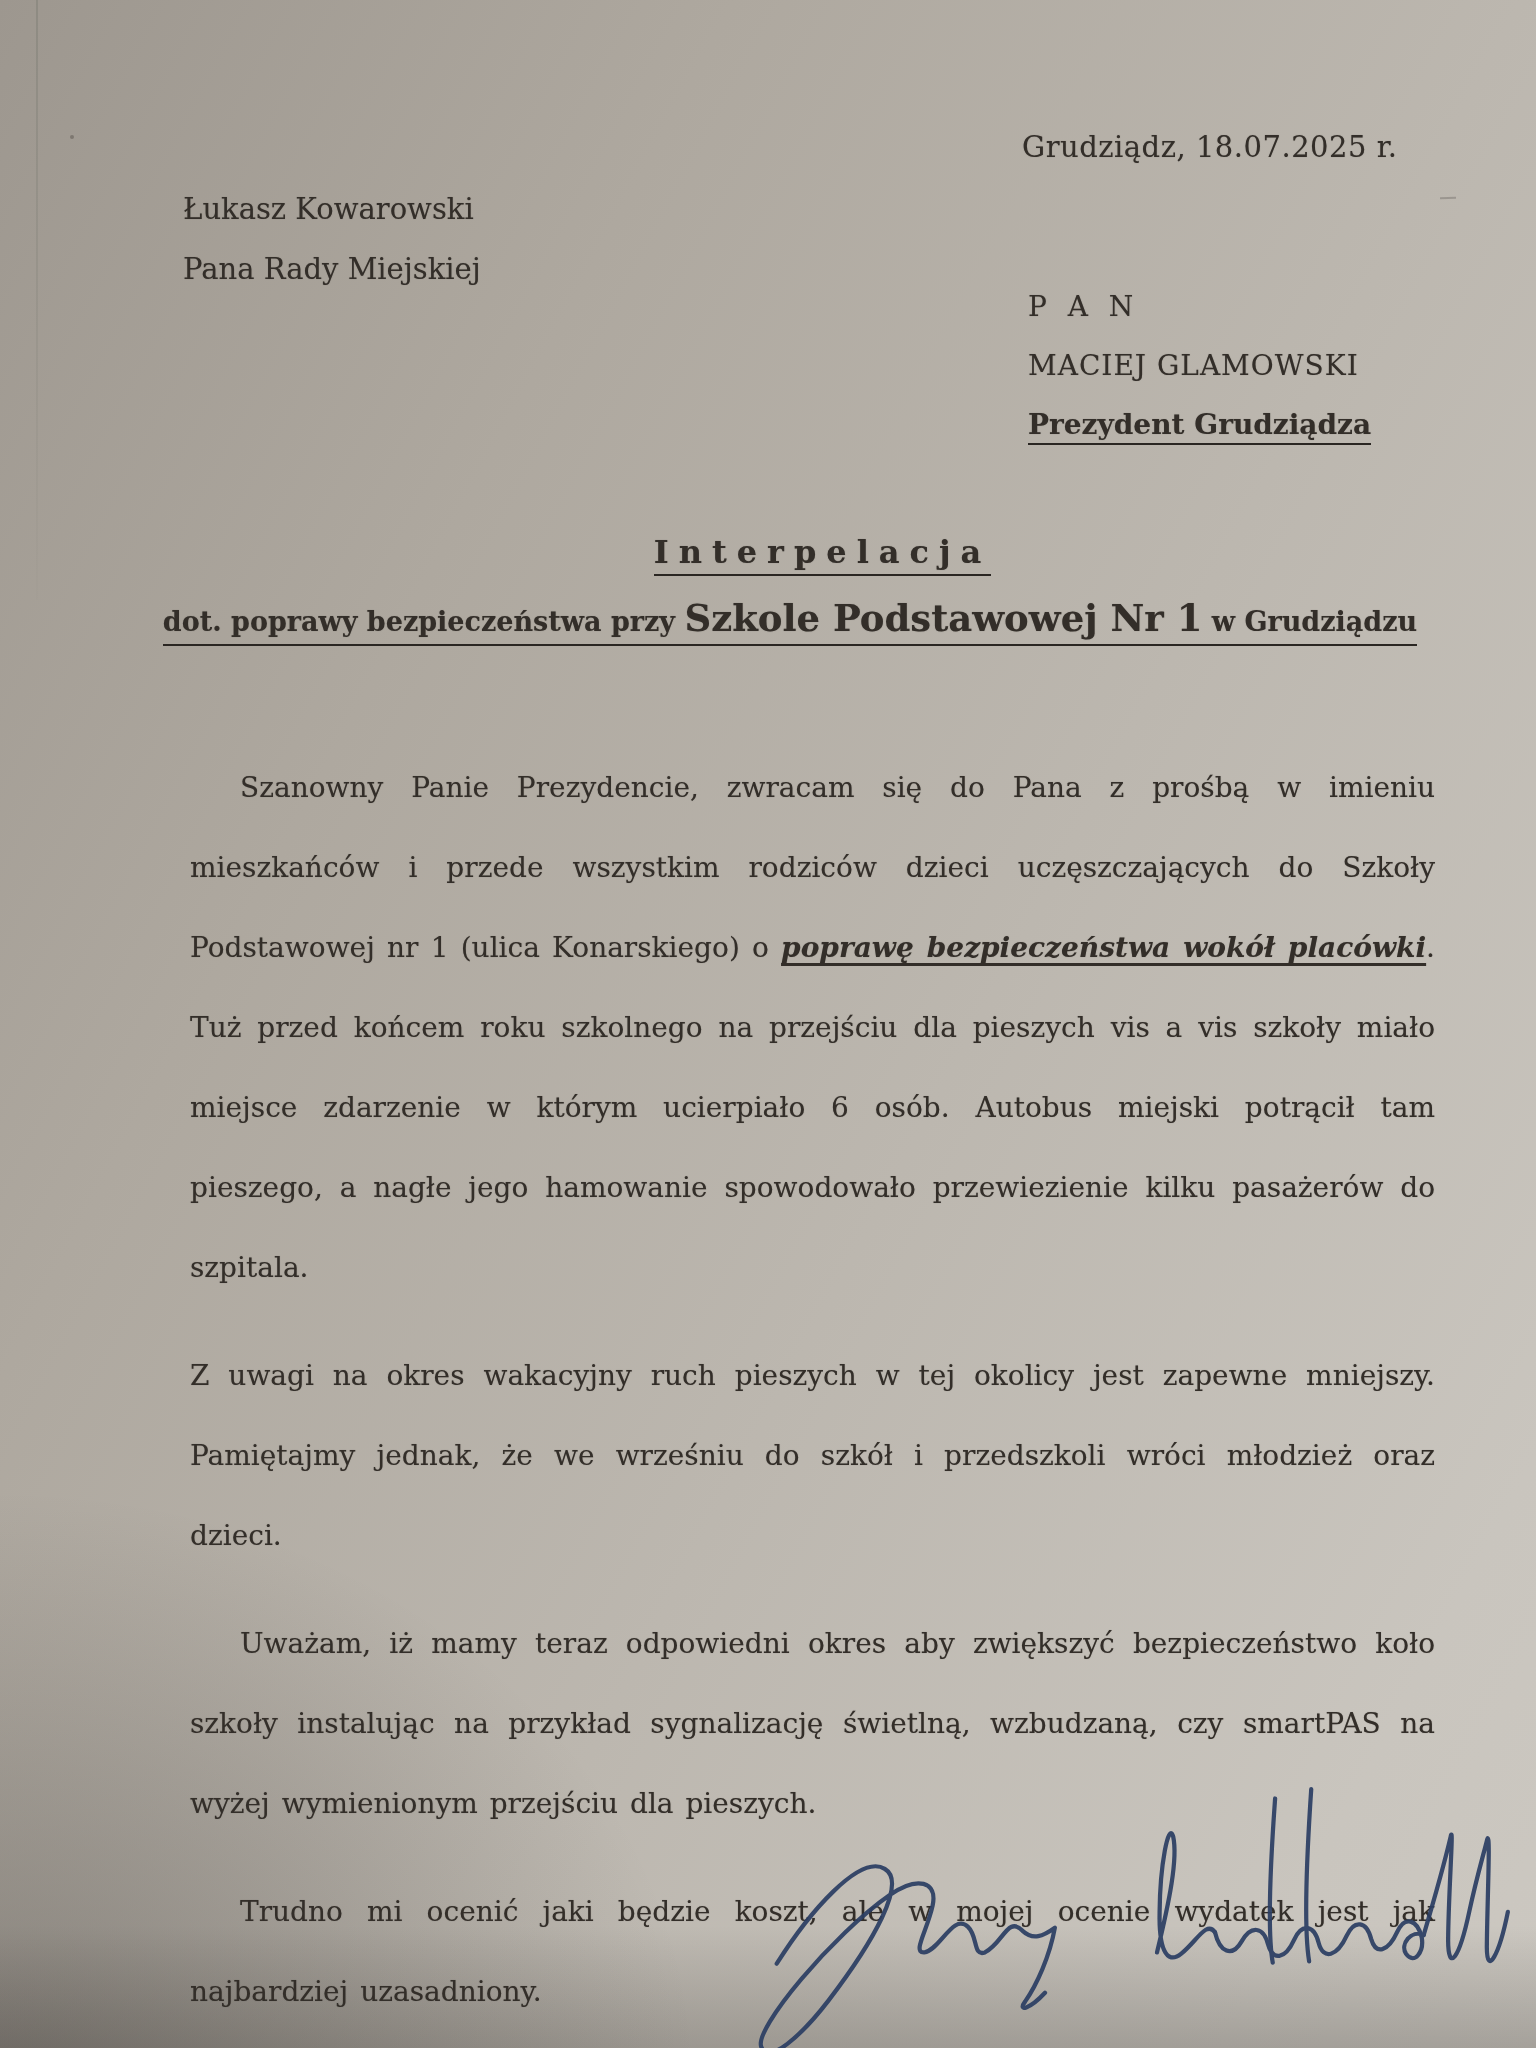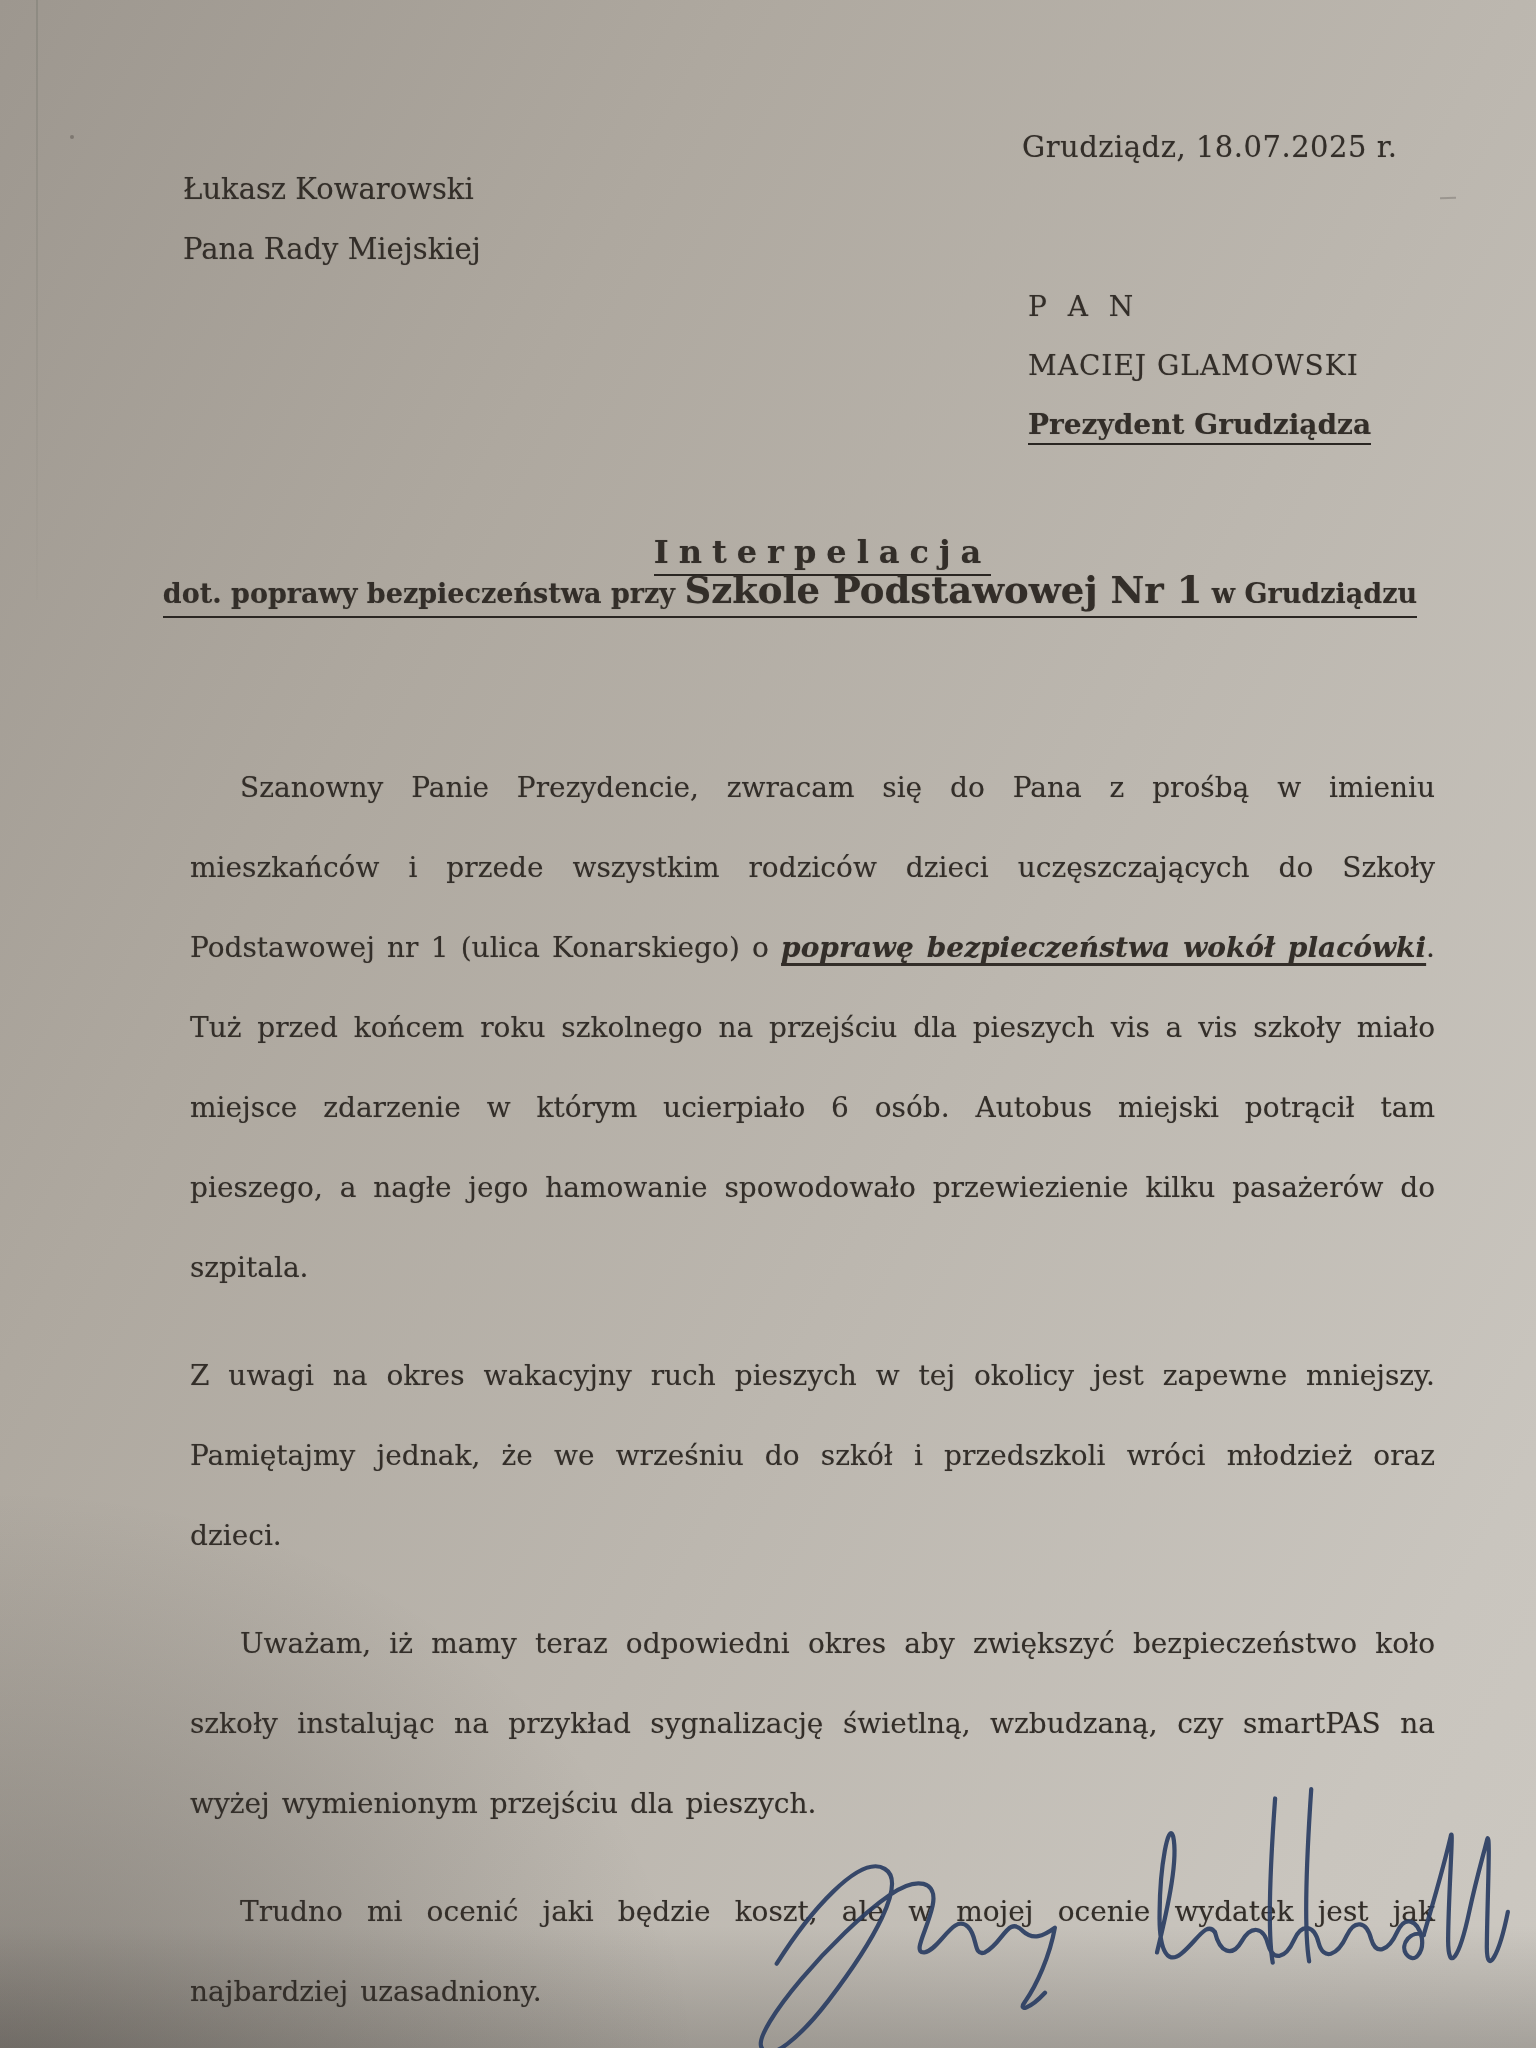--- a/index.html
+++ b/index.html
@@ -26,42 +26,42 @@
   }
   .mark-dash {
     position: absolute; left: 1440px; top: 197px; width: 16px; height: 2px;
     background: rgba(70,65,60,0.28); transform: rotate(-2deg);
   }
   .date-line {
     position: absolute; left: 1022px; top: 130px;
     font-size: 29px; letter-spacing: 0.5px;
   }
   .sender { position: absolute; left: 183px; top: 172px; font-size: 29px; }
-  .sender div { margin-bottom: 26px; }
+  .sender div { margin-bottom: 26px; margin-top: 20px; }
   .recipient { position: absolute; left: 1028px; top: 290px; font-size: 28px; }
   .recipient div { margin-bottom: 26px; }
   .recipient .salutation { letter-spacing: 6px; }
   .recipient .r-name { letter-spacing: 1px; }
   .recipient .r-title {
     font-weight: bold;
     border-bottom: 2.5px solid #2a2622;
     padding-bottom: 2px;
     display: inline-block;
   }
   .heading-wrap {
     position: absolute; left: 190px; top: 533px; width: 1245px;
     text-align: center;
   }
   .heading {
     display: inline-block;
     font-size: 32px; font-weight: bold; letter-spacing: 10px;
     border-bottom: 2.5px solid #2a2622; padding-bottom: 3px; margin-left: 20px;
   }
   .subject-wrap {
-    position: absolute; left: 100px; top: 568px; width: 1380px;
+    position: absolute; left: 100px; top: 596px; width: 1380px;
     text-align: center; white-space: nowrap;
   }
   .subject {
     display: inline-block;
     font-weight: bold; font-size: 27px;
     border-bottom: 2.5px solid #2a2622; padding-bottom: 4px;
   }
   .subject .big { font-size: 37px; }
   .body-text {
     position: absolute; left: 190px; top: 748px; width: 1245px;

